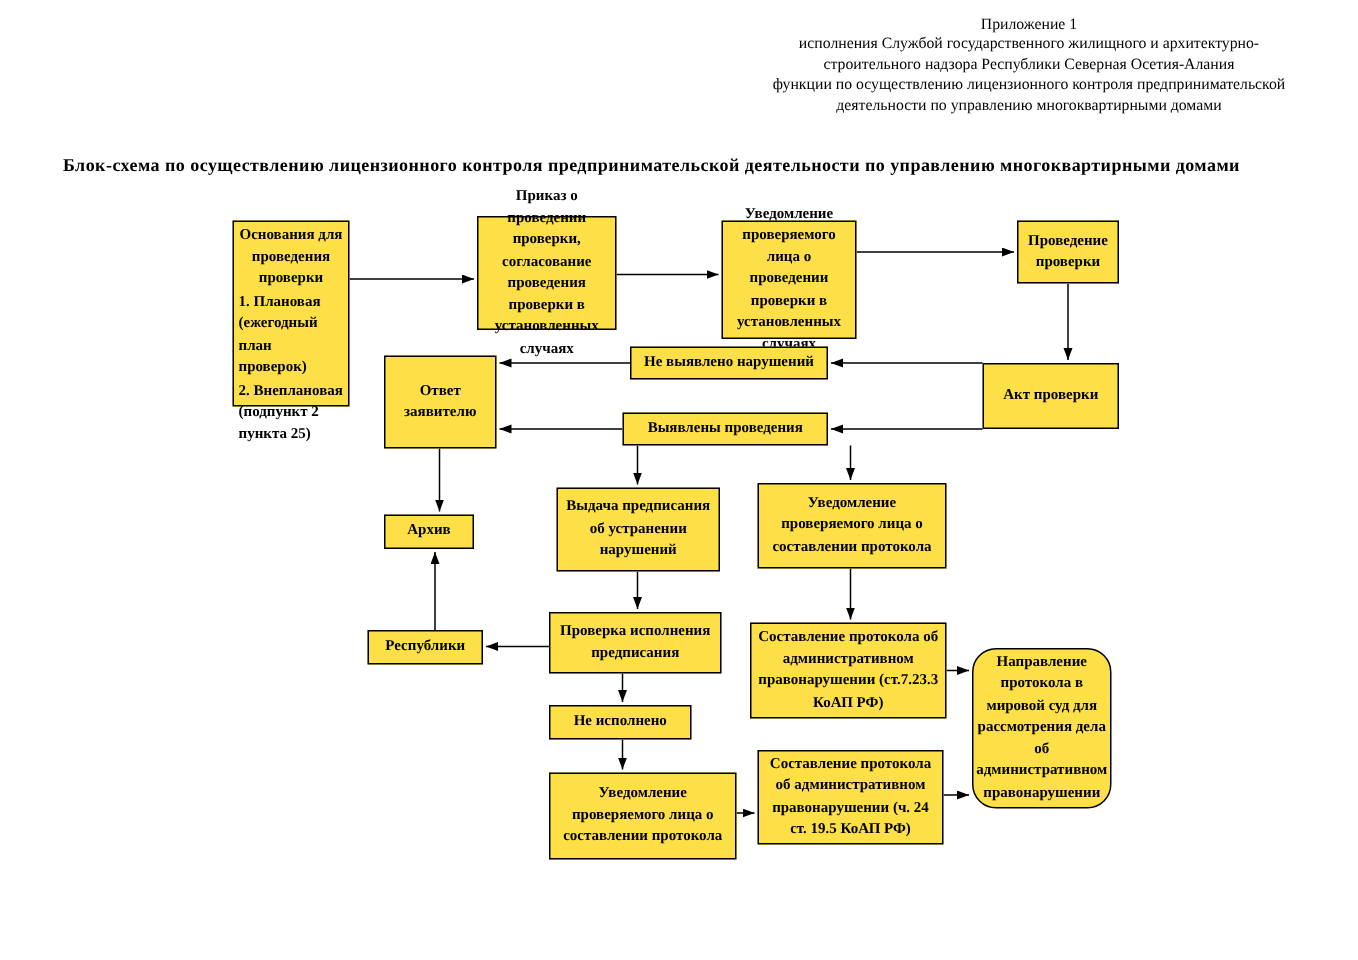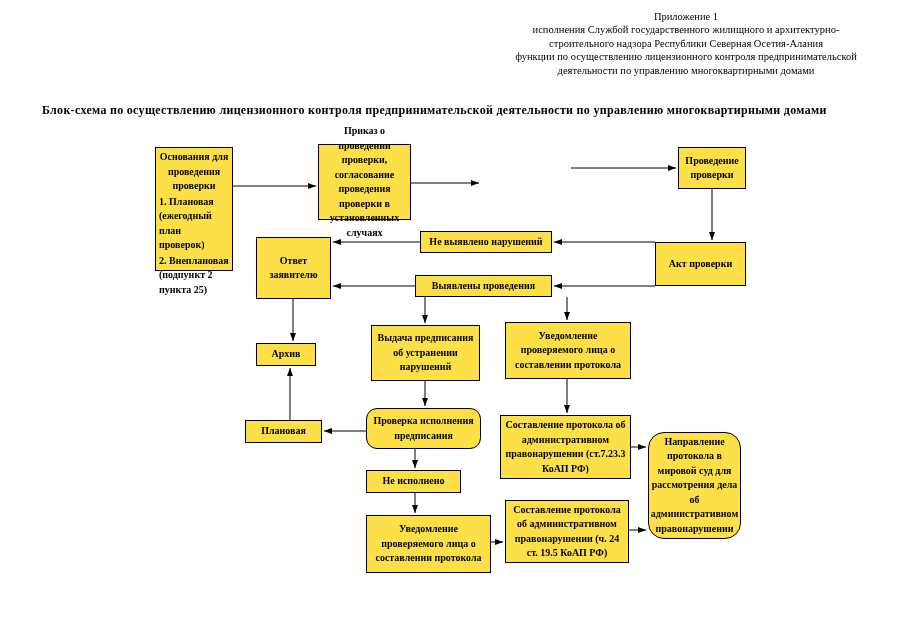--- a/index.html
+++ b/index.html
@@ -97,20 +97,23 @@
   <div class="node" style="left:155px; top:147px; width:78px; height:124px; justify-content:flex-start;">
     <div class="node-title">Основания для проведения проверки</div>
     <div class="node-list-item">1. Плановая (ежегодный план проверок)</div>
     <div class="node-list-item">2. Внеплановая (подпункт 2 пункта 25)</div>
   </div>
 
   <div class="node" style="left:318px; top:144px; width:93px; height:76px;">
     <span>Приказ о проведении проверки, согласование проведения проверки в установленных случаях</span>
   </div>
 
+  <div class="node" style="left:481px; top:147px; width:90px; height:79px;">
+    <span>Уведомление проверяемого лица о проведении проверки в установленных случаях</span>
+  </div>
 
   <div class="node" style="left:678px; top:147px; width:68px; height:42px;">
     <span>Проведение проверки</span>
   </div>
 
   <div class="node" style="left:655px; top:242px; width:91px; height:44px;">
     <span>Акт проверки</span>
   </div>
 
   <div class="node" style="left:420px; top:231px; width:132px; height:22px;">
@@ -123,32 +126,32 @@
 
   <div class="node" style="left:256px; top:237px; width:75px; height:62px;">
     <span>Ответ заявителю</span>
   </div>
 
   <div class="node" style="left:256px; top:343px; width:60px; height:23px;">
     <span>Архив</span>
   </div>
 
   <div class="node" style="left:245px; top:420px; width:77px; height:23px;">
-    <span>Плановая</span>
+    <span>Республики</span>
   </div>
 
   <div class="node" style="left:371px; top:325px; width:109px; height:56px;">
     <span>Выдача предписания об устранении нарушений</span>
   </div>
 
   <div class="node" style="left:505px; top:322px; width:126px; height:57px;">
     <span>Уведомление проверяемого лица о составлении протокола</span>
   </div>
 
-  <div class="node" style="left:366px; top:408px; width:115px; height:41px;border-radius:11px;">
+  <div class="node" style="left:366px; top:408px; width:115px; height:41px;">
     <span>Проверка исполнения предписания</span>
   </div>
 
   <div class="node" style="left:500px; top:415px; width:131px; height:64px;">
     <span>Составление протокола об административном правонарушении (ст.7.23.3 КоАП РФ)</span>
   </div>
 
   <div class="node" style="left:366px; top:470px; width:95px; height:23px;">
     <span>Не исполнено</span>
   </div>

